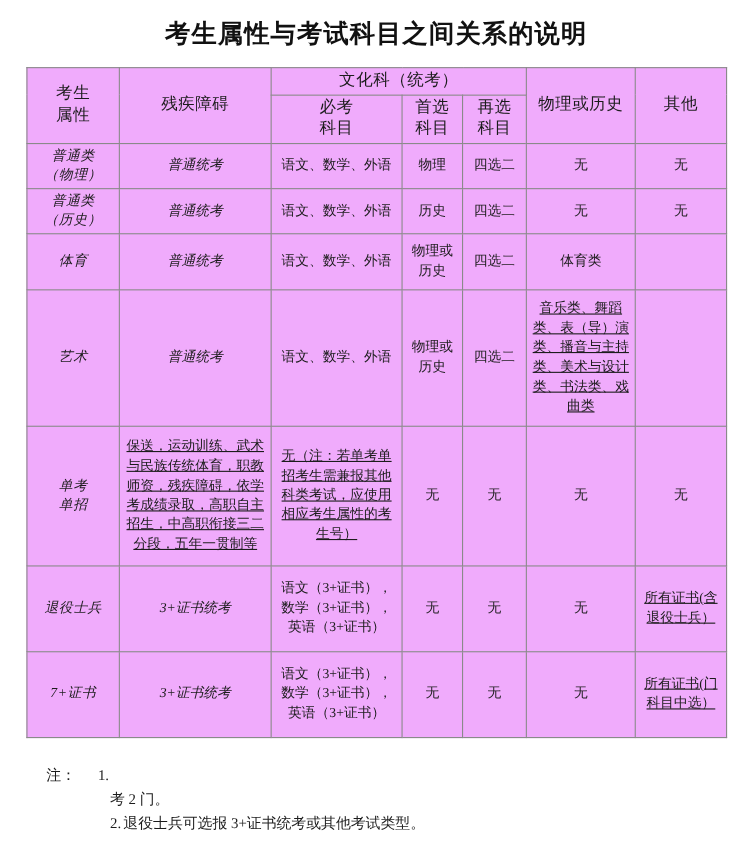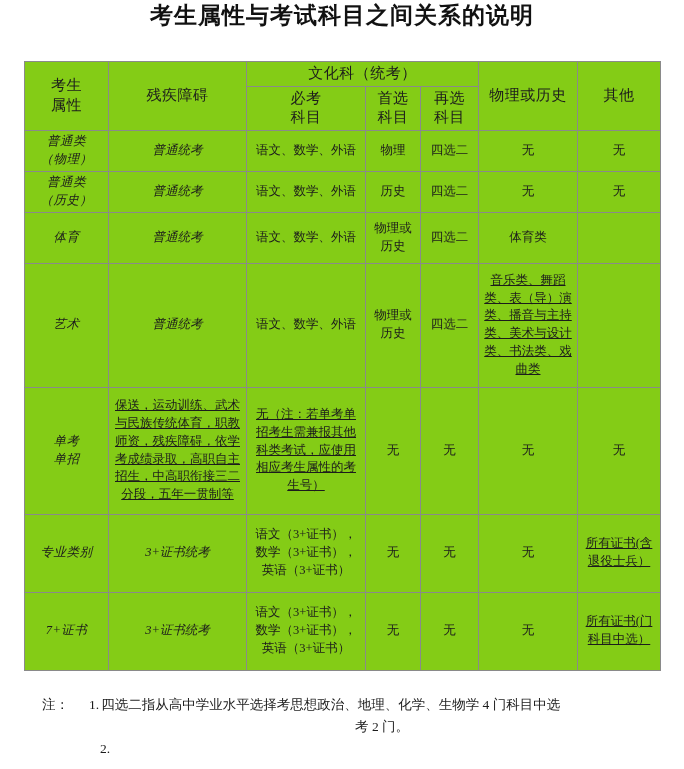--- a/index.html
+++ b/index.html
@@ -21,38 +21,38 @@
     height: 769px;
     box-sizing: border-box;
     position: relative;
   }
 
   .doc-title {
     text-align: center;
     font-size: 23px;
     font-weight: bold;
     letter-spacing: 1px;
-    padding-top: 0;
+    padding-top: 15px;
     padding-bottom: 7px;
     color: #111;
     font-family: "Liberation Serif", "DejaVu Serif", serif;
   }
 
   .table-wrap {
     position: absolute;
     left: 24px;
     top: 61px;
     width: 636px;
   }
 
   table.matrix {
     border-collapse: collapse;
     width: 636px;
     table-layout: fixed;
-    background: #84cc16;
+    background: #f0abfc;
   }
 
   table.matrix td, table.matrix th {
     border: 1px solid #8a8a8a;
     font-weight: normal;
     font-size: 12.5px;
     line-height: 1.42;
     text-align: center;
     vertical-align: middle;
     padding: 2px 3px;
@@ -122,21 +122,20 @@
   .note-label {
     white-space: nowrap;
     padding-left: 18px;
     padding-right: 2px;
   }
   .note-body {
     flex: 1;
   }
   .note-indent {
     padding-left: 76px;
-    text-align: center;
   }
   .note-second {
     padding-left: 58px;
   }
 </style>
 </head>
 <body>
 
 <div class="page">
 
@@ -239,21 +238,21 @@
           <td class="cell-dense">保送，运动训练、武术与民族传统体育，职教师资，残疾障碍，依学考成绩录取，高职自主招生，中高职衔接三二分段，五年一贯制等</td>
           <td class="cell-dense">无（注：若单考单招考生需兼报其他科类考试，应使用相应考生属性的考生号）</td>
           <td class="cell-none">无</td>
           <td class="cell-none">无</td>
           <td class="cell-none">无</td>
           <td class="cell-none">无</td>
         </tr>
 
         <tr class="r6">
           <td class="cell-attr">
-            <div>专业类别</div>
+            <div>退役士兵</div>
           </td>
           <td class="cell-type">3+证书统考</td>
           <td class="cell-just">语文（3+证书），数学（3+证书），英语（3+证书）</td>
           <td class="cell-none">无</td>
           <td class="cell-none">无</td>
           <td class="cell-none">无</td>
           <td class="cell-dense">所有证书(含退役士兵）</td>
         </tr>
 
         <tr class="r7">
@@ -269,21 +268,21 @@
         </tr>
 
       </tbody>
     </table>
   </div>
 
   <div class="notes">
     <div class="note-row">
       <span class="note-label">注：</span>
       <span class="note-label">1.</span>
-      <span class="note-body">四选二指从高中学业水平选择考思想政治、地理、化学、生物学 4 门科目中选</span>
     </div>
     <div class="note-indent">考 2 门。</div>
     <div class="note-row note-second">
       <span class="note-label">2.</span>
+      <span class="note-body">退役士兵可选报 3+证书统考或其他考试类型。</span>
     </div>
   </div>
 
 </div>
 
 </body></html>

